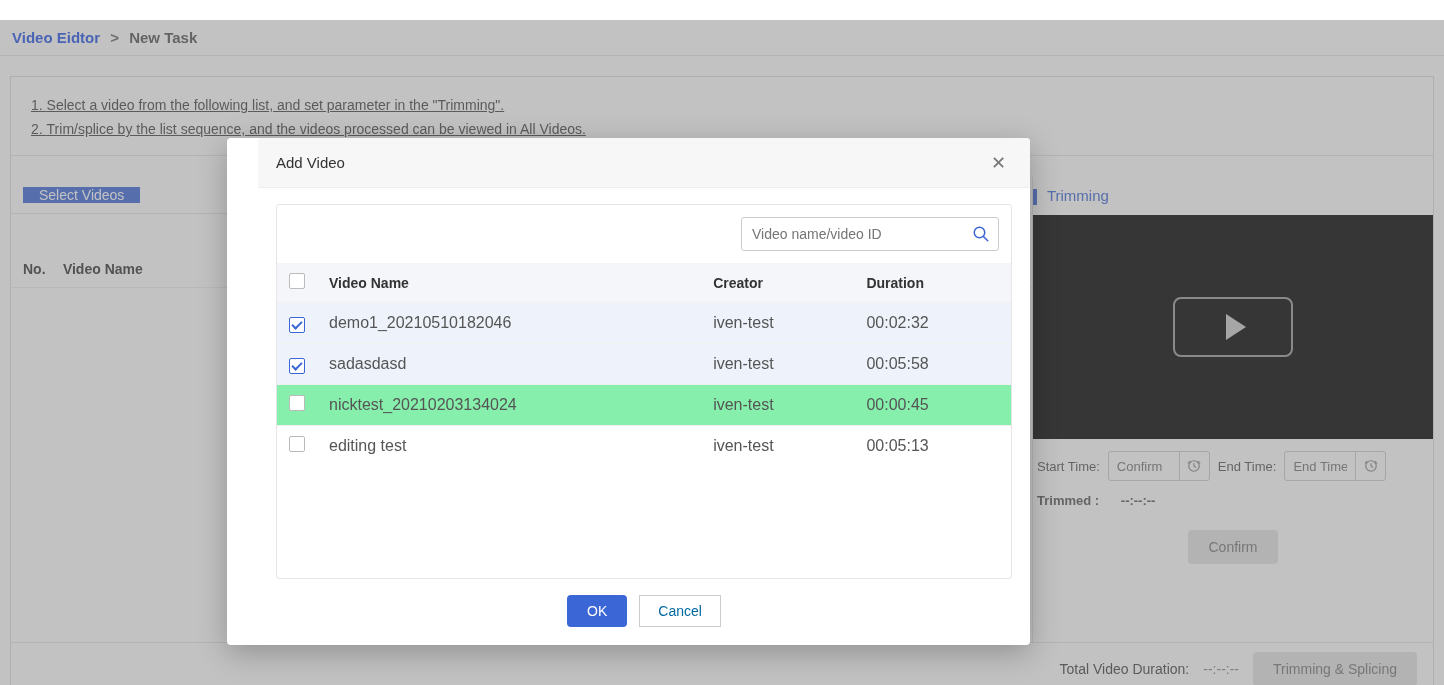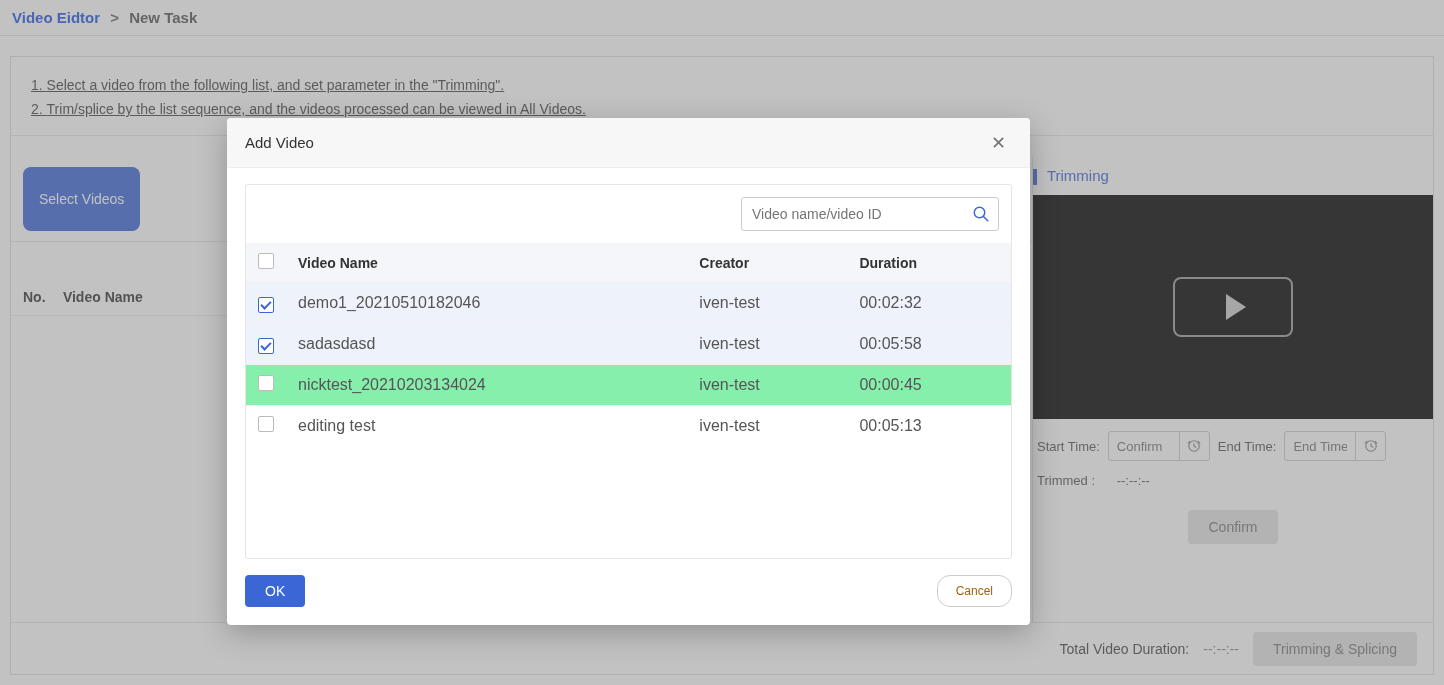--- a/index.html
+++ b/index.html
@@ -1,67 +1,67 @@
 <!DOCTYPE html>
 <html><head>
 <meta charset="utf-8">
 <style>
   * { box-sizing: border-box; margin:0; padding:0; }
   html,body { width:1444px; height:685px; font-family: "Segoe UI", Arial, sans-serif; font-size:14px; color:#333; background:#fff; overflow:hidden; }
   .page { width:1444px; height:685px; position:relative; }
 
   
-  .breadcrumb { height:36px; line-height:36px; padding:0 12px; font-size:15px; font-weight:600; border-bottom:1px solid #e5e5e5;}
+  .breadcrumb { height:36px; line-height:36px; padding:0 12px; font-size:15px; font-weight:600; border-bottom:1px solid #e5e5e5;margin-top:20px;}
   .breadcrumb .bc-link { color:#2454e6; cursor:pointer; }
   .breadcrumb .bc-sep { color:#666; margin:0 6px; font-weight:600;}
   .breadcrumb .bc-current { color:#555; }
 
   
   .canvas { position:absolute; left:10px; right:10px; top:56px; bottom:10px; border:1px solid #ddd; background:#fff;}
 
   .instructions { padding:16px 20px 10px 20px; color:#444; font-size:14px; line-height:24px;text-decoration:underline;}
   .instructions ol { list-style-position: inside; padding-left:0;}
 
   .divider { height:1px; background:#e5e5e5; margin-top:4px;}
 
   .workarea { display:flex; position:absolute; top:100px; left:0; right:0; bottom:52px;}
 
   .left-pane { flex:1; border-right:1px solid #e5e5e5; min-width:0;}
   .right-pane { width:400px; padding:0;}
   
   
   .lp-top { padding:10px 12px; border-bottom:1px solid #e5e5e5;}
-  .btn-primary { background:#3b66d6; color:#fff; border:none; border-radius:8px; padding:24px 16px; font-size:14px; cursor:pointer;}
+  .btn-primary { background:#3b66d6; color:#fff; border:none; border-radius:0; padding:0 16px; font-size:14px; cursor:pointer;}
   .lp-headers { padding:10px 12px; font-weight:600; color:#333; border-bottom:1px solid #eee;}
   .lp-headers span:first-child { display:inline-block; width:36px;margin-top:37px;}
 
   
   .rp-title { padding:10px 0; font-size:15px; color:#3b66d6; }
   .rp-title-bar { display:inline-block; width:4px; height:16px; background:#3b66d6; vertical-align:middle; margin-right:6px;}
   .video-preview { width:100%; height:224px; background:#000; display:flex; align-items:center; justify-content:center;}
   .play-button { width:120px; height:60px; border:2px solid #999; border-radius:8px; display:flex; align-items:center; justify-content:center; cursor:pointer;}
   .play-triangle { width:0; height:0; border-left:20px solid #ccc; border-top:13px solid transparent; border-bottom:13px solid transparent; margin-left:5px;}
   .time-row { display:flex; align-items:center; gap:8px; padding:12px 4px 0 4px; font-size:13px; color:#555; flex-wrap:wrap;}
   .time-input-wrap { display:flex; align-items:center; border:1px solid #ccc; border-radius:3px; height:30px; overflow:hidden;}
   .time-input { border:none; outline:none; padding:0 8px; width:70px; font-size:13px;}
   .time-icon-box { width:30px; display:flex; align-items:center; justify-content:center; border-left:1px solid #ccc; height:100%; color:#888; cursor:pointer;}
-  .trimmed-row { padding:12px 4px; font-size:13px; color:#555;}
+  .trimmed-row { padding:12px 4px; font-size:13px; color:#555;font-weight:bold;}
   .confirm-row { text-align:center; padding:10px 0 0 0;}
   .btn-grey { background:#e4e4e4; color:#777; border:none; border-radius:4px; padding:9px 20px; font-size:14px; cursor:pointer;}
 
   
   .bottom-bar { position:absolute; left:0; right:0; bottom:0; height:52px; border-top:1px solid #e5e5e5; display:flex; align-items:center; justify-content:flex-end; padding:0 16px; gap:14px;}
   .bottom-bar .total-label { color:#444;}
   .bottom-bar .total-val { color:#888;}
 
   
   .overlay { position:absolute; inset:0; background:rgba(120,120,120,0.45);}
 
   
-  .modal { position:absolute; left:227px; top:118px; width:803px; background:#fff; border-radius:4px; box-shadow:0 8px 30px rgba(0,0,0,0.25);}
+  .modal { position:absolute; left:227px; top:118px; width:803px; background:#fff; border-radius:4px; box-shadow:0 8px 30px rgba(0,0,0,0.25);padding-left:31px;}
   .modal-header { height:50px; display:flex; align-items:center; justify-content:space-between; padding:0 18px; border-bottom:1px solid #eee; background:#f7f7f7; border-radius:4px 4px 0 0;}
   .modal-title { font-size:15px; color:#333;}
   .modal-close { font-size:18px; color:#777; cursor:pointer; background:none; border:none; padding:4px 6px;}
   .modal-body { padding:16px 18px 0 18px;}
   .inner-box { border:1px solid #e5e5e5; border-radius:3px;}
   .search-row { display:flex; justify-content:flex-end; padding:12px;}
   .search-wrap { display:flex; align-items:center; border:1px solid #ccc; border-radius:3px; height:34px; width:258px;}
   .search-input { flex:1; border:none; outline:none; padding:0 10px; font-size:14px; background:transparent;}
   .search-icon-box { width:34px; display:flex; align-items:center; justify-content:center; color:#3b66d6; cursor:pointer;}
   .table { width:100%; border-collapse:collapse;}
@@ -72,22 +72,22 @@
   .table tr.odd td { background:#86efac;}
   .chk { width:16px; height:16px; border:1px solid #bbb; border-radius:2px; display:inline-flex; align-items:center; justify-content:center; cursor:pointer; background:#fff;}
   .chk.checked { border-color:#3b66d6;}
   .chk .mark { width:10px; height:6px; border-left:2px solid #3b66d6; border-bottom:2px solid #3b66d6; transform:rotate(-45deg); margin-top:-2px;}
   .table-fill { height:112px; }
   .page-footer { display:flex; align-items:center; justify-content:space-between; padding:14px 16px;}
   .page-info { color:#666; font-size:14px;}
   .pager { display:flex; align-items:center; gap:8px;}
   .pager-arrow { color:#bbb; font-size:14px; cursor:pointer; padding:4px;}
   .pager-num { background:#3b66d6; color:#fff; width:30px; height:30px; display:flex; align-items:center; justify-content:center; border-radius:3px; font-size:14px; cursor:pointer;}
-  .modal-actions { display:flex; justify-content:space-between; gap:12px; padding:16px 18px 18px 18px;}
-  .btn-outline { background:#fff; border:1px solid #ccc; color:#a16207; border-radius:13px; padding:7px 18px; font-size:12px; cursor:pointer;}
+  .modal-actions { display:flex; justify-content:center; gap:12px; padding:16px 18px 18px 18px;}
+  .btn-outline { background:#fff; border:1px solid #ccc; color:#0369a1; border-radius:0; padding:7px 18px; font-size:14px; cursor:pointer;}
   .btn-primary-sm { background:#3b66d6; color:#fff; border:none; border-radius:4px; padding:8px 20px; font-size:14px; cursor:pointer;}
 
   svg { display:block; }
 </style>
 </head>
 <body>
 
 <div class="page">
 
   <div class="breadcrumb">

